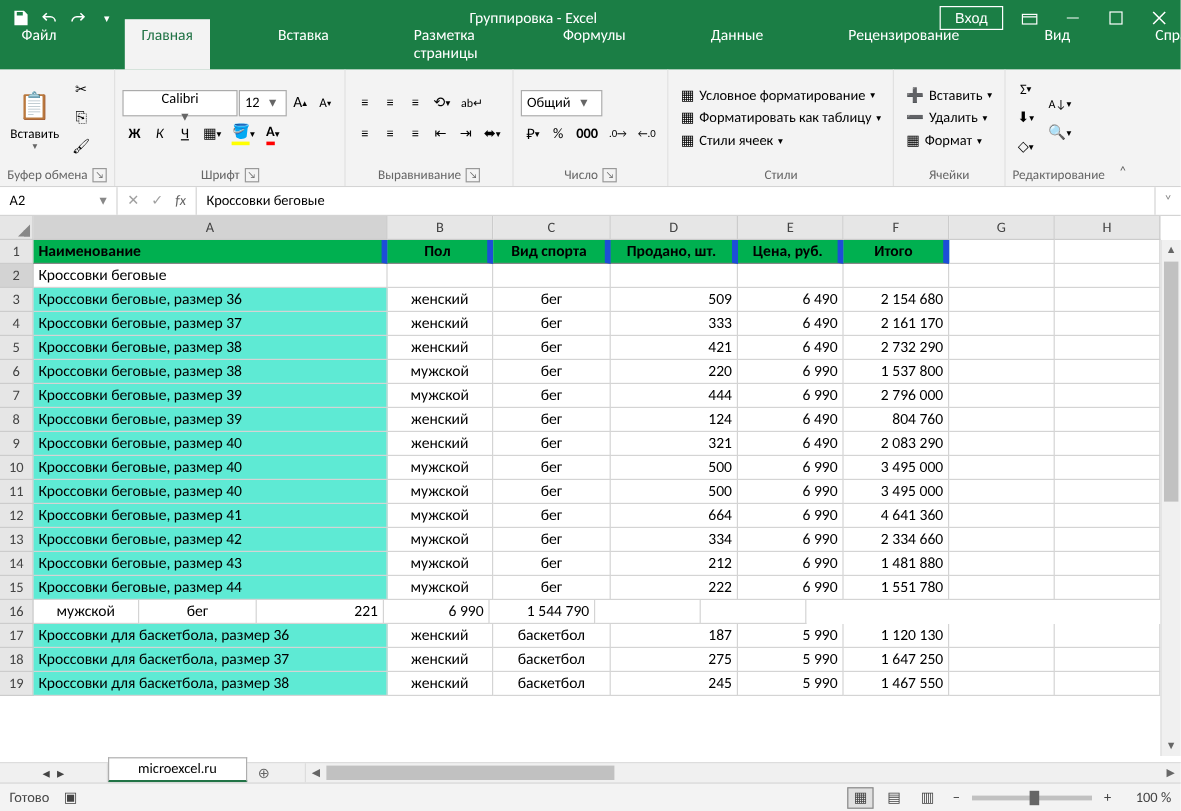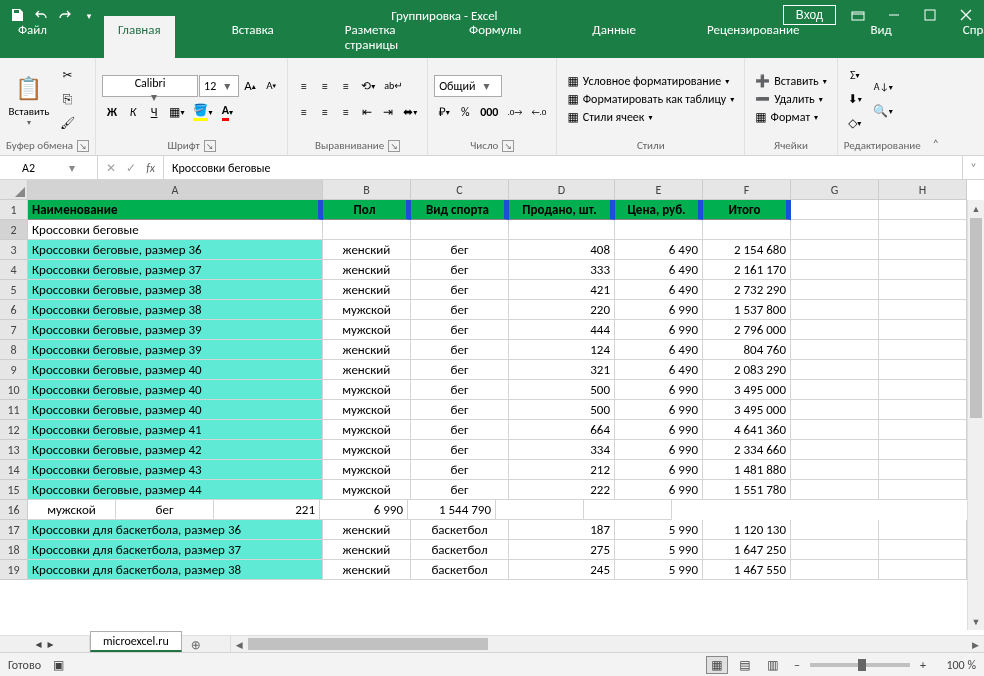--- a/index.html
+++ b/index.html
@@ -32,21 +32,21 @@
 .bigbtn .lbl { font-size: 11px; text-align: center; line-height: 1; }
 .stack { display: flex; flex-direction: column; gap: 2px; }
 .smallbtn { height: 22px; min-width: 20px; display: flex; align-items: center; justify-content: center; padding: 0 3px; cursor: pointer; border: 1px solid transparent; }
 .row { display: flex; gap: 1px; align-items: center; }
 .combo { height: 22px; border: 1px solid #ababab; background: #fff; display: flex; align-items: center; padding: 0 4px; font-size: 12px; }
 .combo .dd { padding-left: 8px; color: #666; }
 .text-btn { display: flex; align-items: center; gap: 4px; font-size: 12px; padding: 1px 4px; cursor: pointer; }
 
 
 .fbar { height: 24px; border-bottom: 1px solid #d4d4d4; display: flex; align-items: stretch; background: #fff; }
-.namebox { width: 98px; border-right: 1px solid #d4d4d4; display: flex; align-items: center; padding: 0 22px; font-size: 12px; }
+.namebox { width: 98px; border-right: 1px solid #d4d4d4; display: flex; align-items: center; padding: 0 8px; font-size: 12px; }
 .namebox .dd2 { margin-left: auto; color: #888; }
 .fxbtns { display: flex; align-items: center; padding: 0 8px; border-right: 1px solid #d4d4d4; gap: 10px; color: #a0a0a0; }
 .fxbtns .fx { font-style: italic; color: #666; }
 .fval { flex: 1; display: flex; align-items: center; padding: 0 8px; font-size: 12px; }
 .fbar-expand { width: 22px; border-left: 1px solid #d4d4d4; display:flex; align-items:center; justify-content:center; color:#888; cursor:pointer; }
 
 
 .grid-wrap { position: absolute; top: 180px; left: 0; right: 0; bottom: 46px; overflow: hidden; display: flex; flex-direction: column; background:#fff; }
 .col-headers { display: flex; height: 20px; }
 .corner { width: 28px; background: #e6e6e6; border-right: 1px solid #ccc; border-bottom: 1px solid #ccc; position:relative; }
@@ -69,21 +69,21 @@
 
 .cA { width: 295px; } .cB { width: 88px; } .cC { width: 98px; } .cD { width: 106px; } .cE { width: 88px; } .cF { width: 88px; } .cG { width: 88px; } .cH { width: 88px; }
 
 
 .vscroll { position:absolute; right:0; top:200px; bottom:46px; width:17px; background:#f0f0f0; border-left:1px solid #ddd; }
 .vscroll .thumb { position:absolute; left:2px; right:2px; top:18px; height:200px; background:#c1c1c1; }
 .vscroll .arr { position:absolute; left:0; right:0; height:17px; display:flex; align-items:center; justify-content:center; color:#666; font-size:9px;}
 .hscroll-area { height:17px; display:flex; background:#f0f0f0; border-top:1px solid #ddd; }
 .sheet-nav { width:90px; display:flex; align-items:center; justify-content:center; gap:6px; color:#444; border-right:1px solid #ddd;}
 .sheet-tabs { display:flex; align-items:flex-end; }
-.sheet-tab { height:21px; padding:0 12px; border:1px solid #aeaeae; border-bottom:2px solid #217346; background:#fff; margin-top:-4px; font-size:12px; display:flex; align-items:center;}
+.sheet-tab { height:21px; padding:0 24px; border:1px solid #aeaeae; border-bottom:2px solid #217346; background:#fff; margin-top:-4px; font-size:12px; display:flex; align-items:center;}
 .sheet-add { width:28px; display:flex; align-items:center; justify-content:center; color:#666; cursor:pointer;}
 .hscroll-track { flex:1; position:relative; margin-left:20px; border-left:1px solid #ddd; }
 .hscroll-track .thumb { position:absolute; top:2px; bottom:2px; left:17px; width:240px; background:#c1c1c1;}
 .hscroll-track .arr { position:absolute; top:0; bottom:0; width:17px; display:flex; align-items:center; justify-content:center; color:#666; font-size:9px;}
 
 
 .statusbar { position:absolute; bottom:0; left:0; right:0; height:24px; background:#f3f3f3; border-top:1px solid #d4d4d4; display:flex; align-items:center; padding:0 8px; font-size:12px; color:#444;}
 .sb-left { display:flex; gap:12px; align-items:center;}
 .sb-right { margin-left:auto; display:flex; align-items:center; gap:6px;}
 .viewbtn { width:22px; height:18px; display:flex; align-items:center; justify-content:center; border:1px solid transparent; cursor:pointer;}
@@ -400,21 +400,21 @@
         <div class="cell cE"></div>
         <div class="cell cF"></div>
         <div class="empty-cell cG"></div>
         <div class="empty-cell cH"></div>
       </div>
       <div class="grid-row data-row">
         <div class="rh">3</div>
         <div class="cell cA name">Кроссовки беговые, размер 36</div>
         <div class="cell cB center">женский</div>
         <div class="cell cC center">бег</div>
-        <div class="cell cD right">408</div>
+        <div class="cell cD right">509</div>
         <div class="cell cE right">6 490</div>
         <div class="cell cF right">2 154 680</div>
         <div class="empty-cell cG"></div>
         <div class="empty-cell cH"></div>
       </div>
       <div class="grid-row data-row">
         <div class="rh">4</div>
         <div class="cell cA name">Кроссовки беговые, размер 37</div>
         <div class="cell cB center">женский</div>
         <div class="cell cC center">бег</div>

